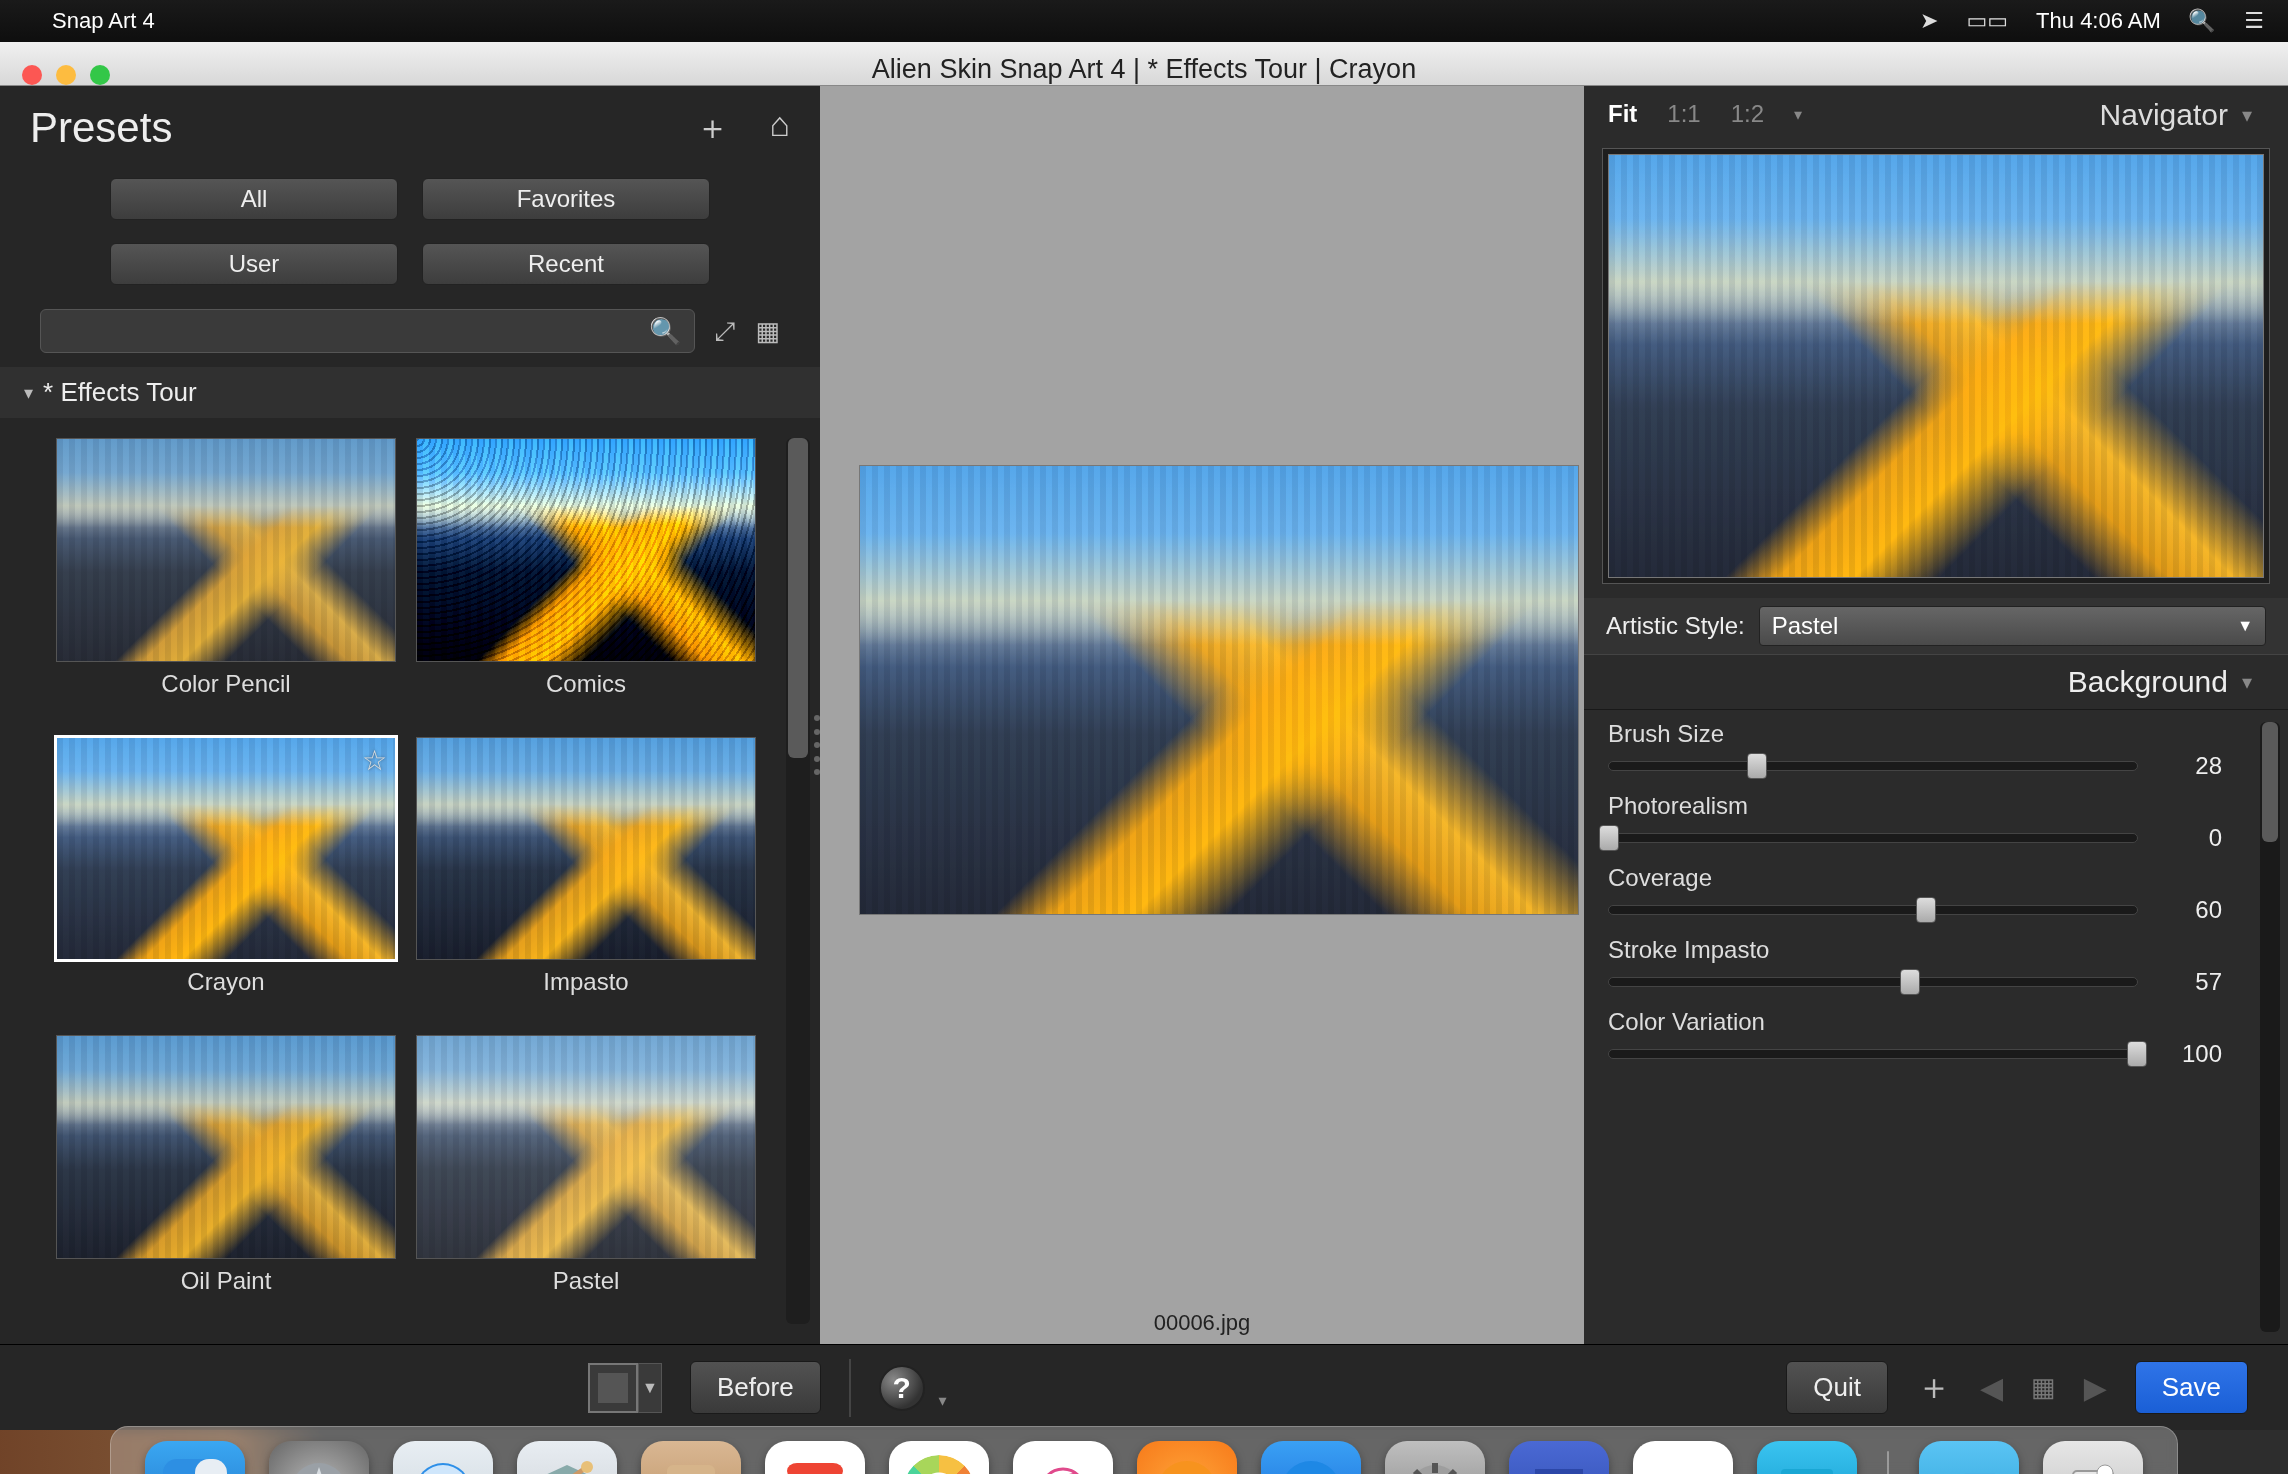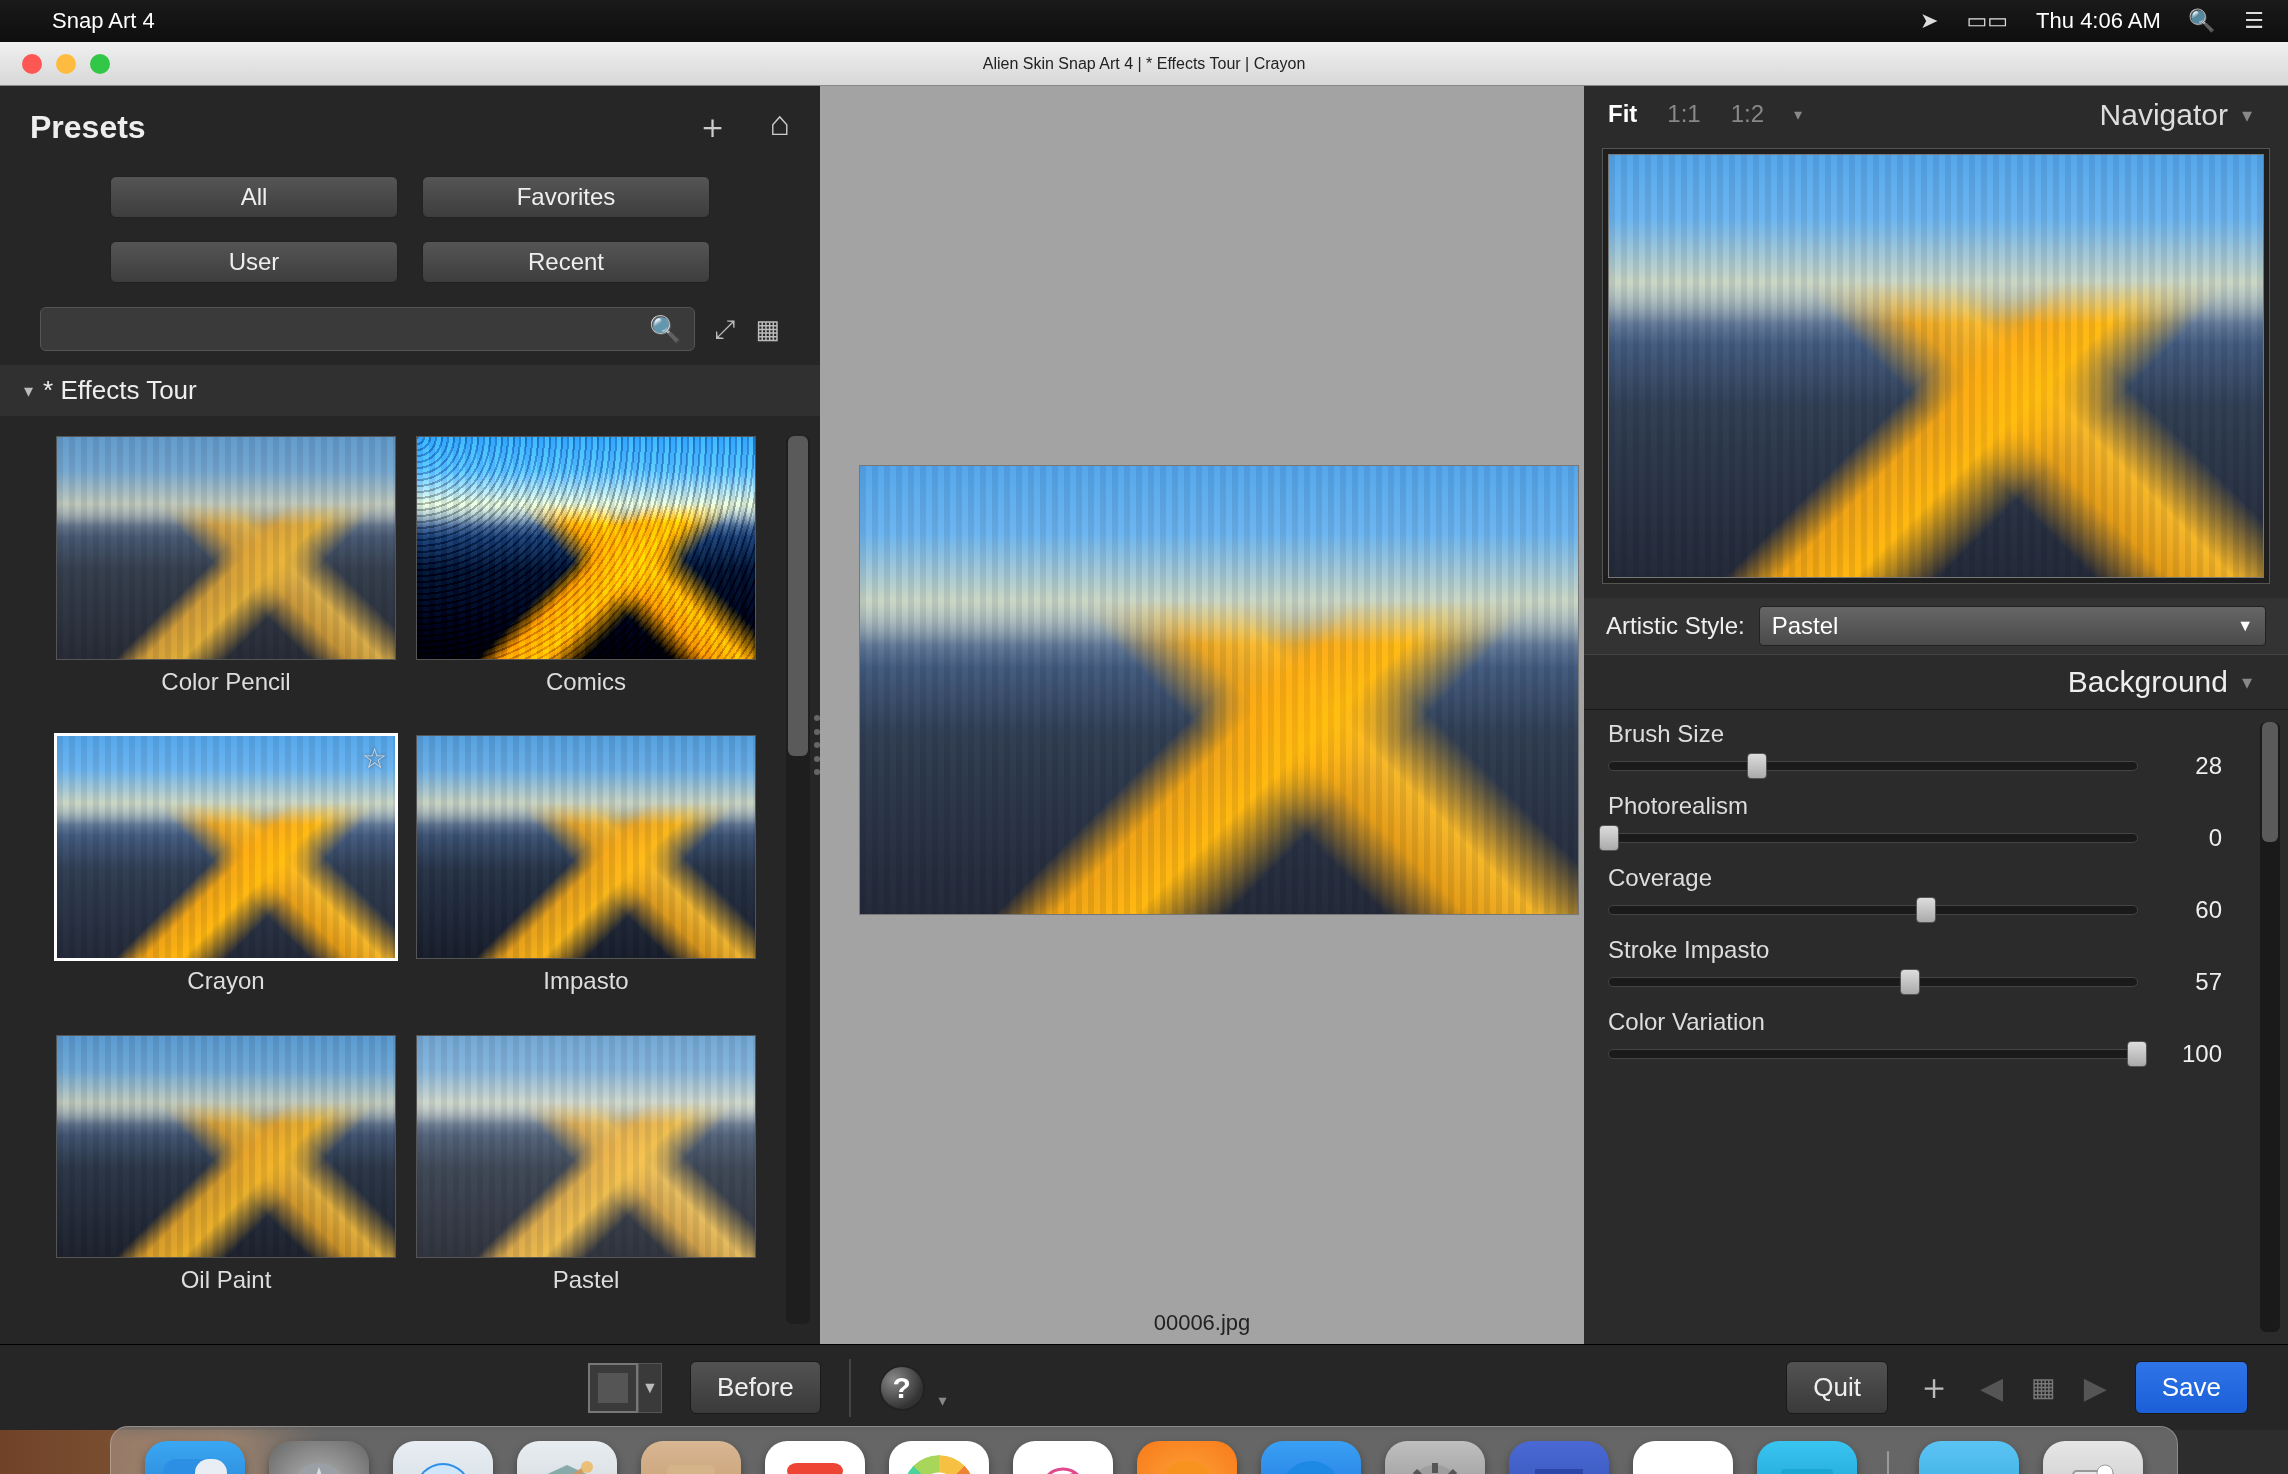--- a/index.html
+++ b/index.html
@@ -6,35 +6,35 @@
   body { width: 2288px; height: 1474px; background: #2a2a2a; position: relative; overflow: hidden; }
 
   
   .menubar { height: 42px; background: linear-gradient(#1a1a1a,#0e0e0e); display: flex; align-items: center; color: #fff; font-size: 22px; padding: 0 24px; justify-content: space-between; }
   .menubar-left { display: flex; align-items: center; gap: 28px; justify-content: center; }
   .apple-icon { font-size: 26px; }
   .menubar-right { display: flex; align-items: center; gap: 28px; }
   .menubar-right .icon { font-size: 22px; color: #ddd; }
 
   
-  .titlebar { height: 44px; background: linear-gradient(#f0f0f0,#d8d8d8); display: flex; align-items: center; color: #333; font-size: 16px; border-bottom: 1px solid #888; position: relative; }
+  .titlebar { height: 44px; background: linear-gradient(#f0f0f0,#d8d8d8); display: flex; align-items: flex-end; color: #333; font-size: 27px; border-bottom: 1px solid #888; position: relative; }
   .traffic-lights { display: flex; gap: 14px; padding-left: 22px; }
   .tl { width: 20px; height: 20px; border-radius: 50%; }
   .tl.red{background:#fc5753;} .tl.yellow{background:#fdbc40;} .tl.green{background:#33c748;}
   .title-text { position:absolute; left:0; right:0; text-align:center; pointer-events:none; color:#222; }
 
   
   .app { display:flex; height: calc(100% - 42px - 44px - 130px); background:#282828; }
   .left-panel { width: 820px; background:#262626; display:flex; flex-direction:column; }
   .center-panel { flex:1; background:#a3a3a3; display:flex; flex-direction:column; align-items:center; justify-content:center; position:relative;padding-left:34px; }
   .right-panel { width: 704px; background:#2b2b2b; display:flex; flex-direction:column; }
 
   
   .presets-header { display:flex; align-items:center; justify-content:space-between; padding:18px 30px 10px 30px; }
-  .presets-header h1 { color:#eee; font-weight:700; font-size:32px; }
+  .presets-header h1 { color:#eee; font-weight:400; font-size:42px; }
   .presets-icons { display:flex; gap:40px; color:#ccc; font-size:34px; }
 
   .preset-tabs { display:grid; grid-template-columns: 1fr 1fr; gap:23px 24px; padding: 16px 110px; }
   .preset-tab { background: linear-gradient(#555,#3d3d3d); color:#eee; text-align:center; padding:6px 0; border-radius:6px; font-size:24px; border:1px solid #222; cursor:pointer; }
 
   .search-row { display:flex; align-items:center; gap:20px; padding: 8px 40px 14px 40px; }
   .search-box { flex:1; background:#3a3a3a; border:1px solid #555; border-radius:6px; height:44px; display:flex; align-items:center; justify-content:flex-end; padding-right:12px; }
   .search-icon { color:#aaa; font-size:26px; }
   .collapse-icon, .grid-icon { color:#bbb; font-size:26px; cursor:pointer; }
 

